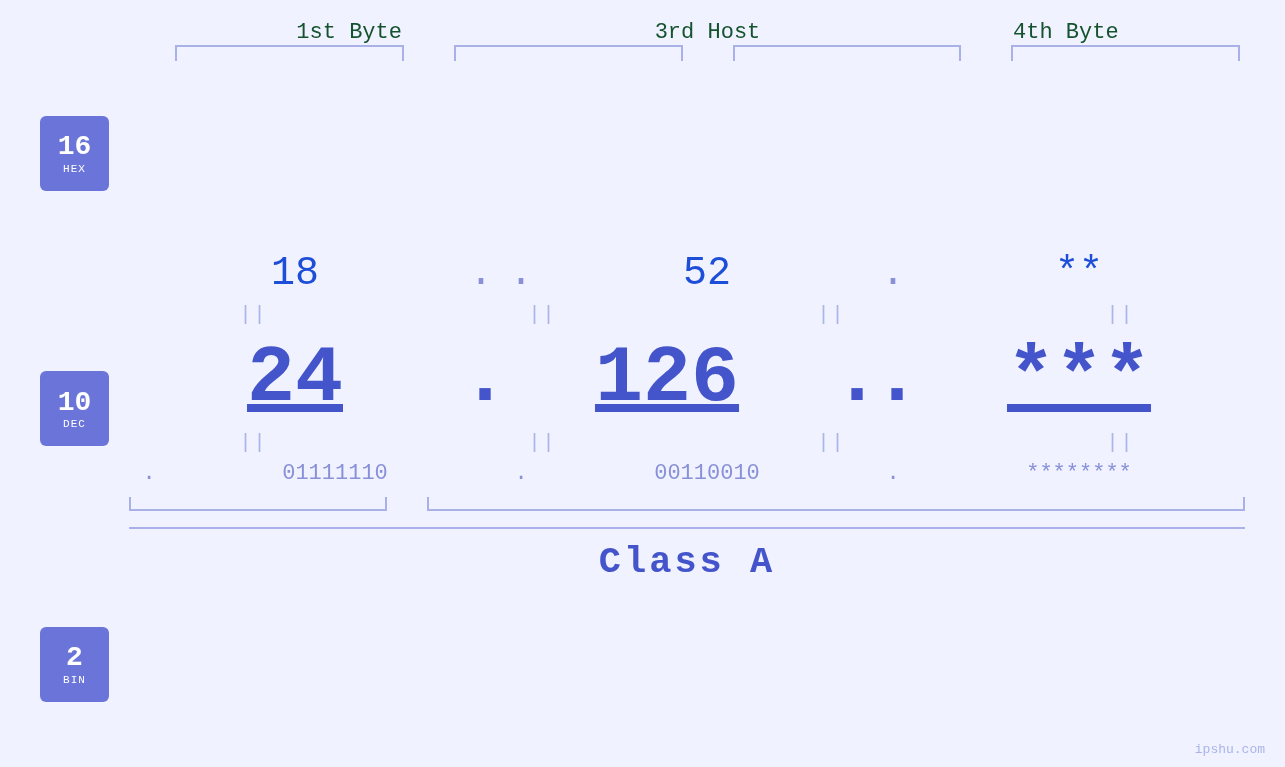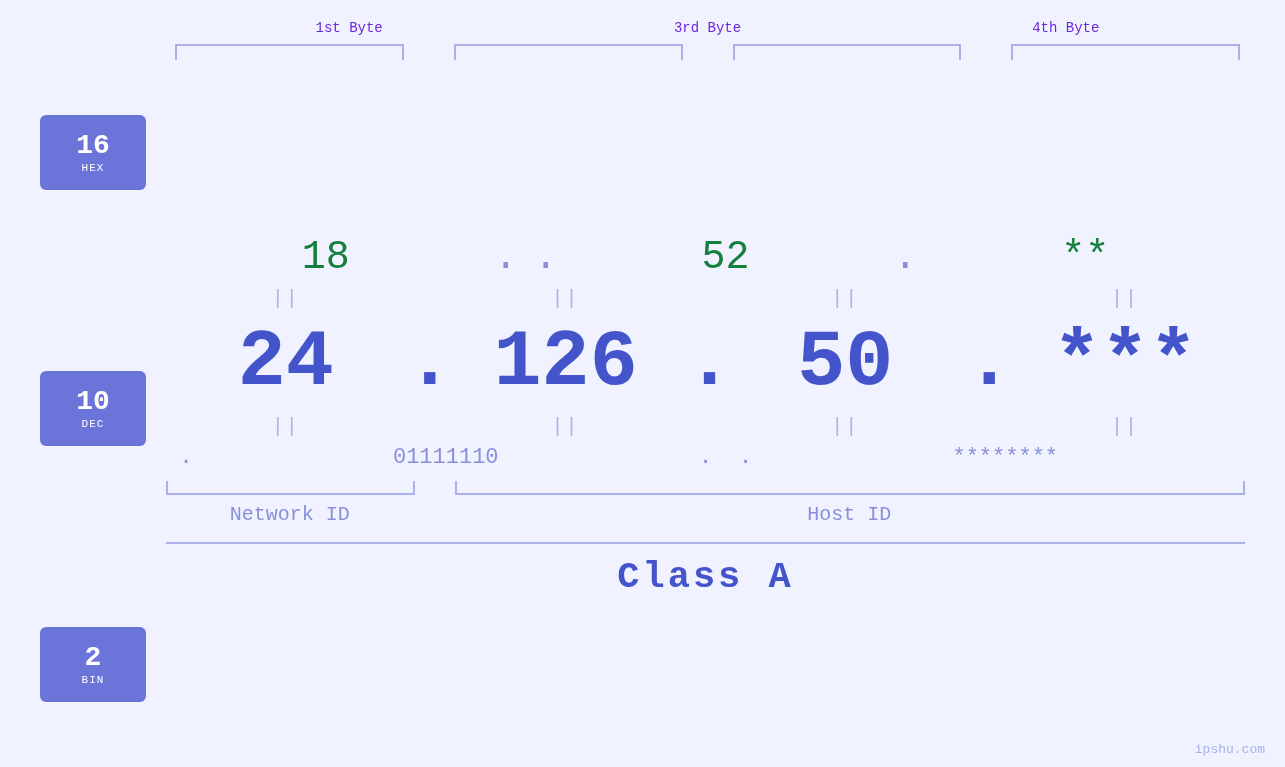--- a/index.html
+++ b/index.html
@@ -26,24 +26,23 @@
     .byte-headers {
       display: flex;
       width: 100%;
       margin-left: 130px;
       margin-bottom: 0px;
     }
 
     .byte-header {
       flex: 1;
       text-align: center;
-      color: #6d28d9;
-      font-size: 14px;
+      color: #14532d;
+      font-size: 22px;
       font-family: 'Courier New', Courier, monospace;
-      padding-bottom: 8px;
     }
 
     .bracket {
       flex: 1;
       height: 16px;
       border-top: 2px solid #aab0e8;
       border-left: 2px solid #aab0e8;
       border-right: 2px solid #aab0e8;
       margin: 0 5px;
     }
@@ -52,21 +51,21 @@
     .labels-col {
       display: flex;
       flex-direction: column;
       gap: 0px;
       margin-right: 20px;
       justify-content: space-around;
       padding: 10px 0;
     }
 
     .label-badge {
-      width: 106px;
+      width: 69px;
       height: 75px;
       background-color: #6b75d9;
       border-radius: 6px;
       display: flex;
       flex-direction: column;
       align-items: center;
       justify-content: center;
       color: white;
       margin-bottom: 10px;
     }
@@ -98,21 +97,21 @@
     }
 
     .dot-cell {
       width: 40px;
       text-align: center;
       flex-shrink: 0;
     }
 
     
     .hex-row .value-cell span {
-      color: #15803d;
+      color: #1d4ed8;
       font-size: 40px;
     }
 
     .hex-row .dot-cell span {
       color: #8890d8;
       font-size: 40px;
     }
 
     
     .equals-row {
@@ -131,20 +130,21 @@
 
     .equals-dot-cell {
       width: 40px;
     }
 
     
     .dec-row .value-cell span {
       color: #4455cc;
       font-size: 80px;
       font-weight: bold;
+      text-decoration: underline;
     }
 
     .dec-row .dot-cell span {
       color: #4455cc;
       font-size: 80px;
       font-weight: bold;
     }
 
     
     .bin-row .value-cell span {
@@ -169,21 +169,21 @@
   </style>
 </head>
 <body>
 
 <div class="main-container">
 
   <div style="display:flex; width:100%;">
     <div style="width:130px; flex-shrink:0;"></div>
     <div class="byte-headers" style="margin-left:0; flex:1; display:flex;">
       <div class="byte-header">1st Byte</div>
-      <div class="byte-header">3rd Byte</div>
+      <div class="byte-header">3rd Host</div>
       <div class="byte-header">4th Byte</div>
     </div>
   </div>
 
   <div style="display:flex; width:100%; margin-bottom:10px;">
     <div style="width:130px; flex-shrink:0;"></div>
     <div style="flex:1; display:flex;">
       <div class="bracket"></div>
       <div style="width:40px; flex-shrink:0;"></div>
       <div class="bracket"></div>
@@ -232,60 +232,51 @@
         <div class="equals-cell">||</div>
         <div class="equals-dot-cell"></div>
         <div class="equals-cell">||</div>
       </div>
 
       <div class="value-row dec-row">
         <div class="value-cell"><span>24</span></div>
         <div class="dot-cell"><span style="color:#4455cc; font-size:80px; font-weight:bold;">.</span></div>
         <div class="value-cell"><span>126</span></div>
         <div class="dot-cell"><span style="color:#4455cc; font-size:80px; font-weight:bold;">.</span></div>
-        <div class="value-cell"><span>50</span></div>
         <div class="dot-cell"><span style="color:#4455cc; font-size:80px; font-weight:bold;">.</span></div>
         <div class="value-cell"><span>***</span></div>
       </div>
 
       <div class="equals-row">
         <div class="equals-cell">||</div>
         <div class="equals-dot-cell"></div>
         <div class="equals-cell">||</div>
         <div class="equals-dot-cell"></div>
         <div class="equals-cell">||</div>
         <div class="equals-dot-cell"></div>
         <div class="equals-cell">||</div>
       </div>
 
       <div class="value-row bin-row">
         <div class="dot-cell"><span style="color:#8890d8; font-size:22px;">.</span></div>
         <div class="value-cell"><span>01111110</span></div>
         <div class="dot-cell"><span style="color:#8890d8; font-size:22px;">.</span></div>
+        <div class="value-cell"><span>00110010</span></div>
         <div class="dot-cell"><span style="color:#8890d8; font-size:22px;">.</span></div>
         <div class="value-cell"><span>********</span></div>
       </div>
 
       <div style="display:flex; width:100%; margin-top:6px;">
 
         <div style="flex:1; border-bottom:2px solid #aab0e8; border-left:2px solid #aab0e8; border-right:2px solid #aab0e8; height:14px;"></div>
         <div style="width:40px;"></div>
 
         <div style="flex:3.2; border-bottom:2px solid #aab0e8; border-left:2px solid #aab0e8; border-right:2px solid #aab0e8; height:14px;"></div>
       </div>
 
-      <div style="display:flex; width:100%; margin-top:8px;">
-        <div style="flex:1; text-align:center;">
-          <span style="color:#8890d8; font-size:20px;">Network ID</span>
-        </div>
-        <div style="width:40px;"></div>
-        <div style="flex:3.2; text-align:center;">
-          <span style="color:#8890d8; font-size:20px;">Host ID</span>
-        </div>
-      </div>
 
       <div style="margin-top:16px;">
         <div style="border-top:2px solid #aab0e8; margin-bottom:12px;"></div>
         <div style="text-align:center;">
           <span style="color:#4455cc; font-size:37px; font-weight:bold; letter-spacing:3px;">Class A</span>
         </div>
       </div>
 
     </div>
   </div>

